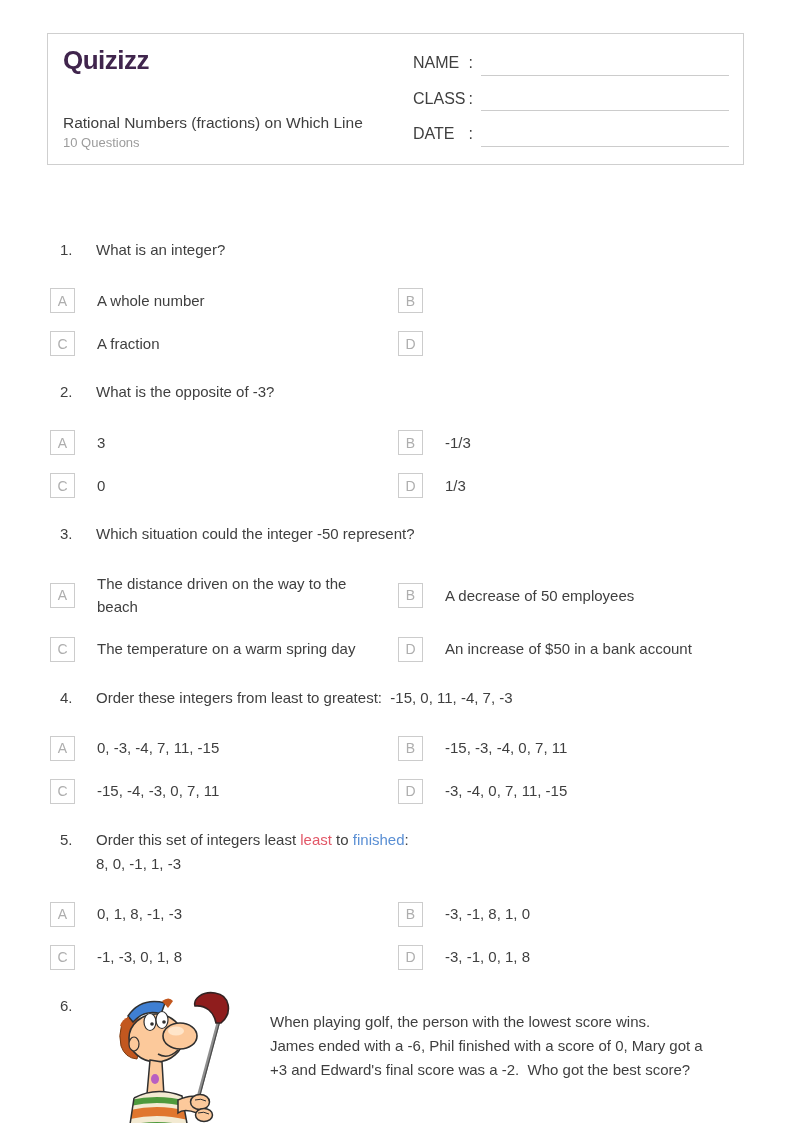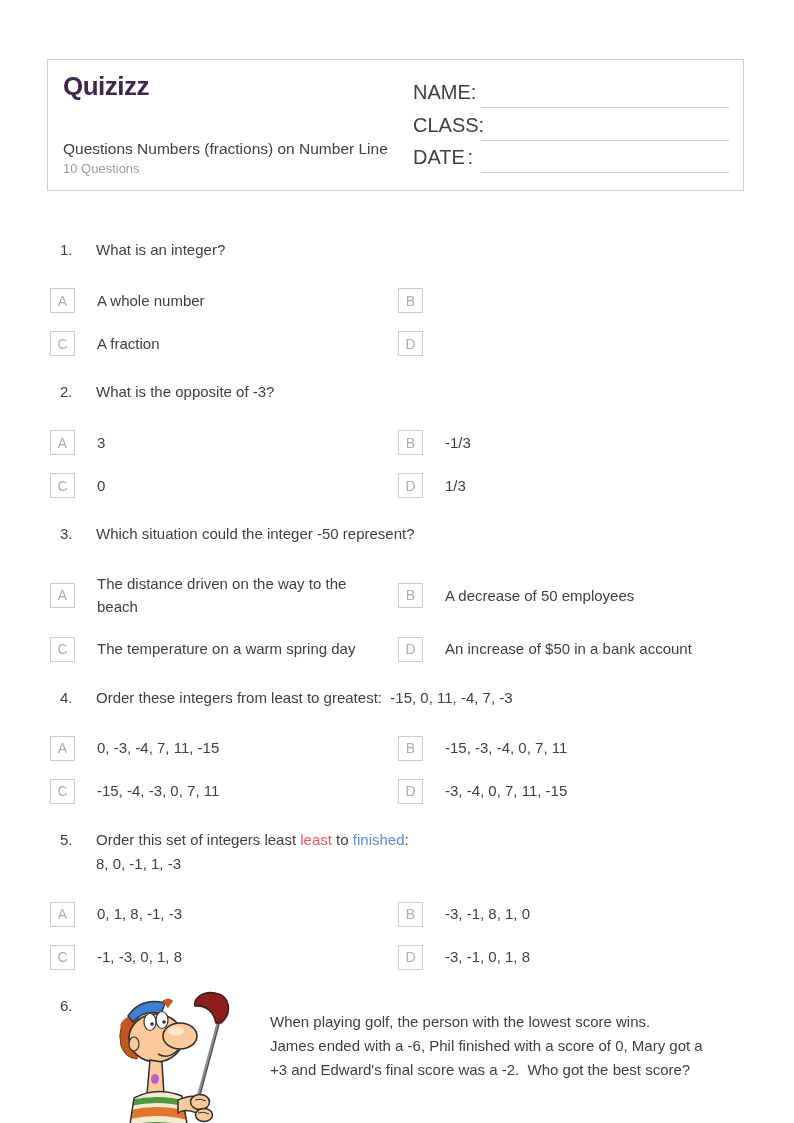--- a/index.html
+++ b/index.html
@@ -7,30 +7,30 @@
     --header-border:#cfcfcf; --line:#cccccc; --logo-purple:#40254d;
     --least-red:#e25767; --greatest-blue:#5a8fd4; --page-bg:#ffffff;
   }
   html,body{margin:0;padding:0;background:#fff;}
   .page{
     position:relative;width:794px;height:1123px;overflow:hidden;background:var(--page-bg);
     color:var(--text);font-family:"Liberation Sans",sans-serif;font-size:15px;line-height:1.6;
   }
   
   .header-box{
-    position:absolute;left:47px;top:59px;width:697px;height:132px;box-sizing:border-box;
+    position:absolute;left:47px;top:33px;width:697px;height:132px;box-sizing:border-box;
     border:1px solid var(--header-border);display:flex;justify-content:space-between;
     padding:13px 14px 12px 15px;
   }
   .header-left{display:flex;flex-direction:column;justify-content:space-between;}
   .logo{font-size:26px;font-weight:700;color:var(--logo-purple);letter-spacing:-0.5px;line-height:1;}
   .title{font-size:15.5px;line-height:1.4;}
   .subtitle{font-size:13px;color:var(--muted);line-height:1.4;}
   .header-right{width:316px;display:flex;flex-direction:column;justify-content:space-between;padding:3px 0 5px;}
-  .field{display:flex;align-items:flex-end;font-size:20px;}
+  .field{display:flex;align-items:flex-end;font-size:16px;}
   .field-label{display:flex;justify-content:space-between;width:60px;flex:none;}
   .field-line{flex:1;margin-left:8px;border-bottom:1px solid var(--line);height:19px;}
   
   .questions{position:absolute;left:0;right:0;top:238px;}
   .question{margin-bottom:24px;}
   .q-head{display:flex;padding:0 48px 0 60px;}
   .q-num{width:36px;flex:none;}
   .q-text{flex:1;}
   .hl-red{color:var(--least-red);margin-top:36px;}
   .hl-blue{color:var(--greatest-blue);}
@@ -48,21 +48,21 @@
 </style>
 </head>
 <body>
 
 <div class="page">
 
   <div class="header-box">
     <div class="header-left">
       <div class="logo">Quizizz</div>
       <div>
-        <div class="title">Questions Numbers (fractions) on Number Line</div>
+        <div class="title">Rational Numbers (fractions) on Which Line</div>
         <div class="subtitle">10 Questions</div>
       </div>
     </div>
     <div class="header-right">
       <div class="field">
         <span class="field-label">
             <span>NAME</span>
             <span>:</span>
           </span>
         <span class="field-line"></span>

